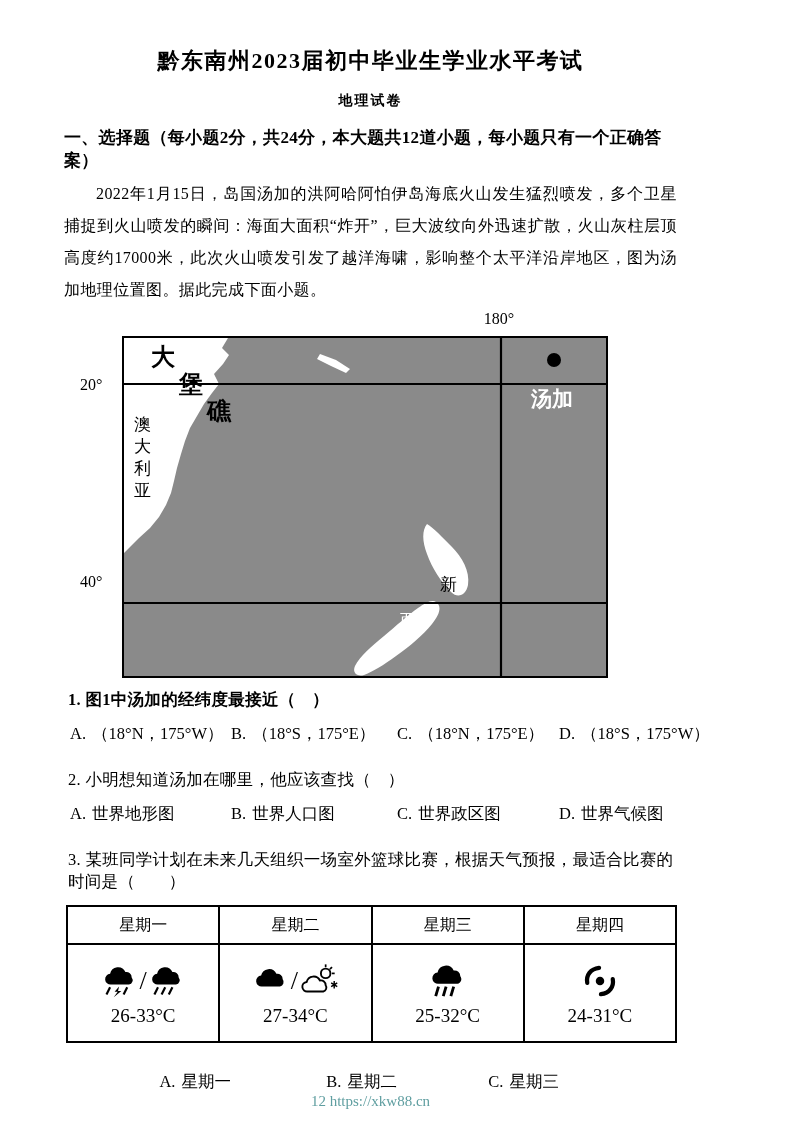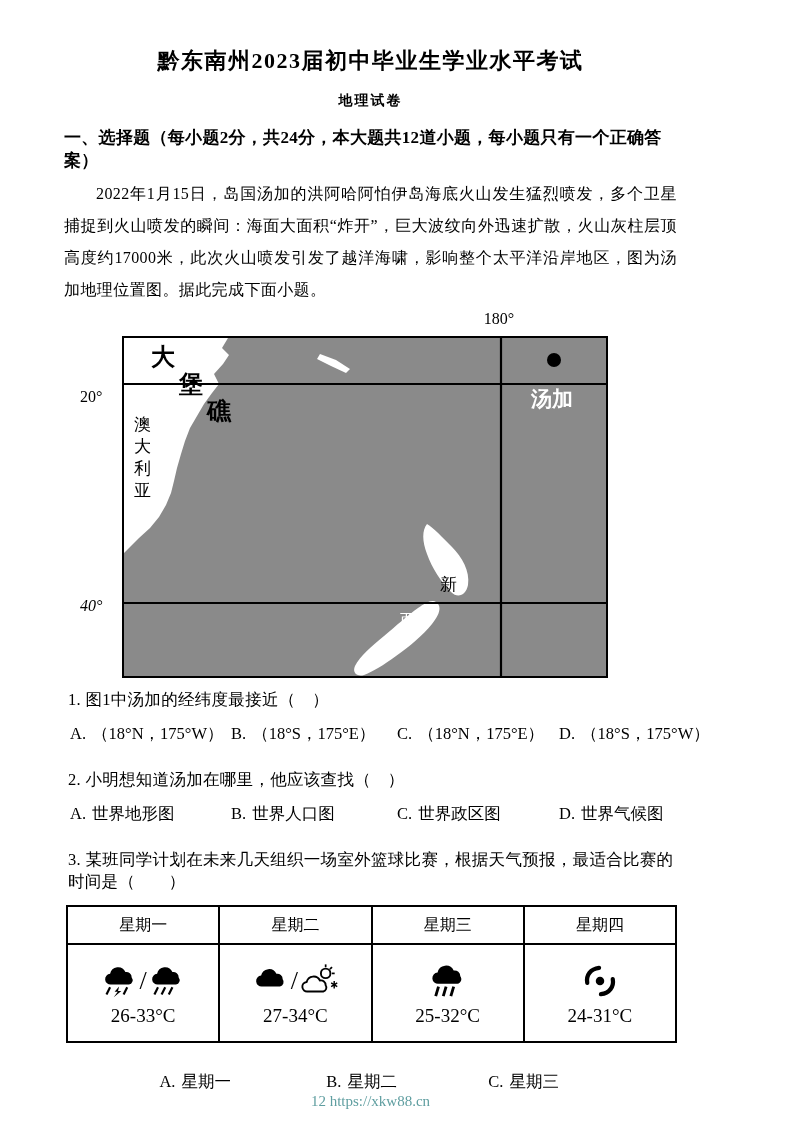--- a/index.html
+++ b/index.html
@@ -11,25 +11,25 @@
   }
   h1.title{font-size:22px;font-weight:bold;text-align:center;margin:2px 0 0;letter-spacing:1.5px;line-height:1.4;}
   h2.subtitle{font-size:14px;font-weight:bold;text-align:center;margin:14px 0 0;letter-spacing:2px;line-height:1.4;}
   .section-heading{font-size:17px;font-weight:bold;margin:16px 0 0;letter-spacing:0.3px;}
   .intro{font-size:16px;line-height:2.0;text-indent:2em;text-align:justify;margin:6px 0 0;letter-spacing:0.4px;}
 
   .map-wrap{position:relative;width:482px;height:338px;margin:30px 0 0 58px;}
   .map-wrap svg.mapsvg{position:absolute;left:0;top:0;border:2.5px solid #000;display:block;}
   .axis-label{position:absolute;font-size:16px;font-family:"Liberation Serif",serif;}
   .axis-lon{top:-26px;left:352px;width:50px;text-align:center;}
-  .axis-lat20{left:-42px;top:52px;}
-  .axis-lat40{left:-42px;top:261px;font-style:italic;}
+  .axis-lat20{left:-42px;top:40px;}
+  .axis-lat40{left:-42px;top:237px;}
 
   .q{font-size:16.5px;margin:24px 0 0 4px;letter-spacing:0.3px;}
-  .q.first{margin-top:30px;}
+  .q.first{margin-top:30px;font-weight:bold;}
   .opts{display:grid;grid-template-columns:161px 166px 162px 1fr;margin:12px 0 0 6px;font-size:16.5px;}
   .opt{white-space:nowrap;}
   .opt .opt-label{margin-right:6px;}
 
   table.weather{border-collapse:collapse;margin:12px 0 0 2px;}
   table.weather th,table.weather td{border:2px solid #000;text-align:center;}
   table.weather th{width:104px;height:34px;font-size:16px;font-weight:normal;}
   table.weather td{height:94px;vertical-align:middle;}
   .icons{display:flex;align-items:center;justify-content:center;gap:2px;height:44px;}
   .slash{font-size:26px;line-height:1;}

